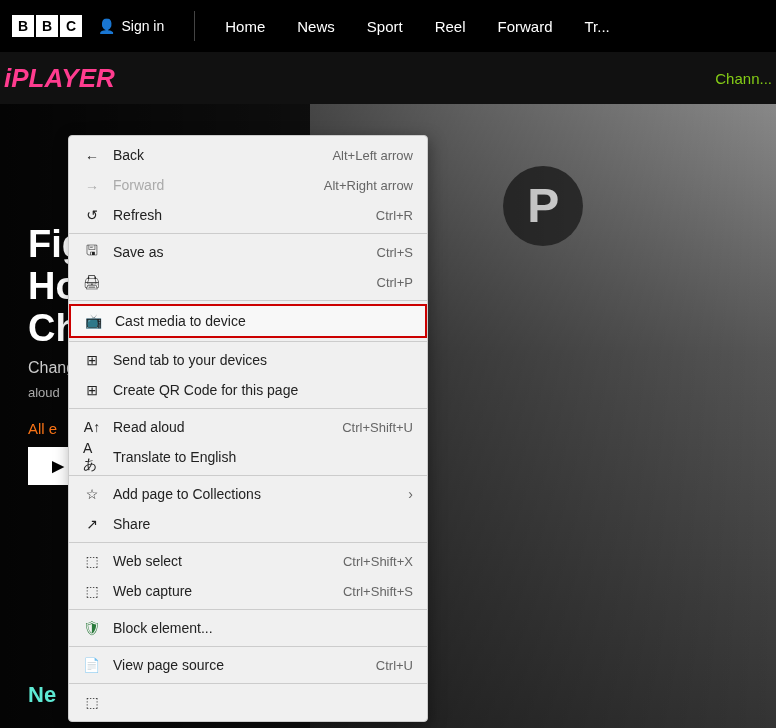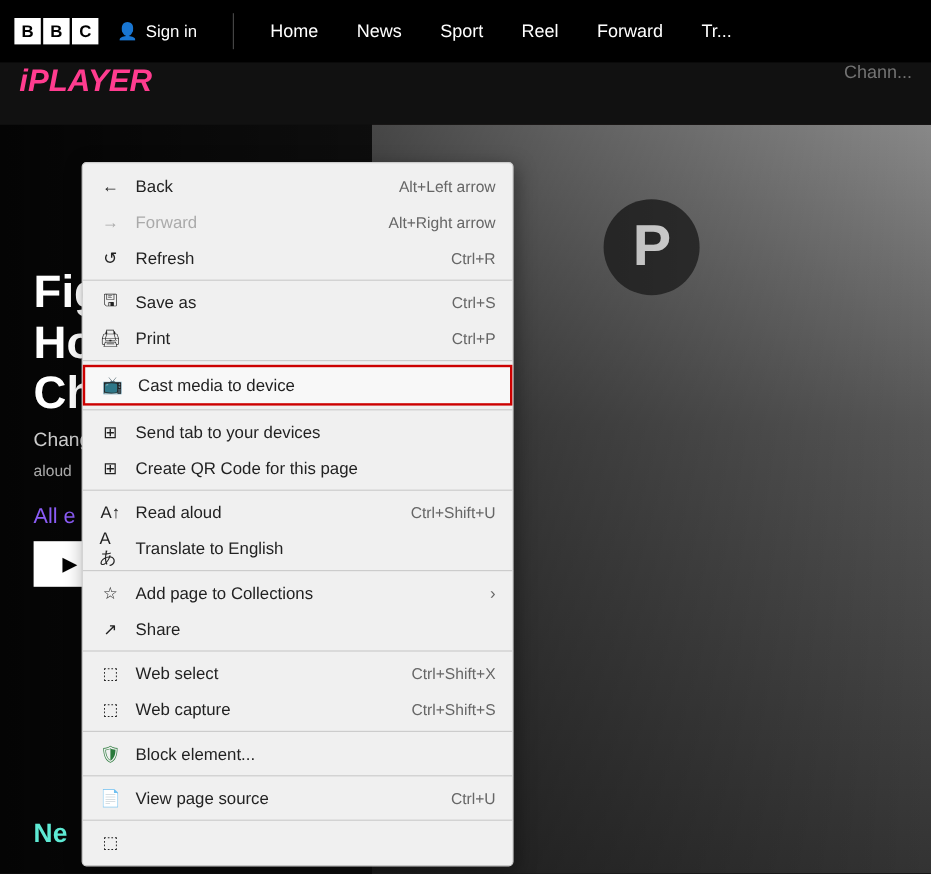--- a/index.html
+++ b/index.html
@@ -56,31 +56,32 @@
       height: 52px;
       display: flex;
       align-items: center;
     }
 
     
     .iplayer-bar {
       background: #111;
       height: 52px;
       display: flex;
-      padding: 0 16px;
+      align-items: center;
+      padding: 0 4px;
       justify-content: space-between;
     }
     .iplayer-logo {
       font-size: 26px;
       font-weight: bold;
       color: #fff;
     }
     .iplayer-logo span { color: #ff3c8f; font-style: italic; }
     .iplayer-bar-right {
-      color: #737373;
+      color: #84cc16;
       font-size: 15px;
     }
 
     
     .hero {
       position: relative;
       height: 624px;
       background: #1a1a1a;
       overflow: hidden;
     }
@@ -147,22 +148,22 @@
       max-width: 280px;
     }
     .hero-desc {
       font-size: 13px;
       color: #aaa;
       margin-top: 8px;
       max-width: 270px;
     }
     .hero-all {
       margin-top: 20px;
-      color: #8b5cf6;
-      font-size: 18px;
+      color: #f97316;
+      font-size: 15px;
     }
     .hero-btn {
       margin-top: 10px;
       background: #fff;
       color: #000;
       border: none;
       padding: 10px 24px;
       font-size: 15px;
       font-weight: bold;
       cursor: pointer;
@@ -302,21 +303,20 @@
       <span class="shortcut">Ctrl+R</span>
     </div>
     <div class="menu-divider"></div>
     <div class="menu-item">
       <span class="menu-icon">🖫</span>
       <span class="menu-label">Save as</span>
       <span class="shortcut">Ctrl+S</span>
     </div>
     <div class="menu-item">
       <span class="menu-icon">🖨</span>
-      <span class="menu-label">Print</span>
       <span class="shortcut">Ctrl+P</span>
     </div>
     <div class="menu-divider"></div>
     <div class="menu-item highlighted">
       <span class="menu-icon">📺</span>
       <span class="menu-label">Cast media to device</span>
     </div>
     <div class="menu-divider"></div>
     <div class="menu-item">
       <span class="menu-icon">⊞</span>

